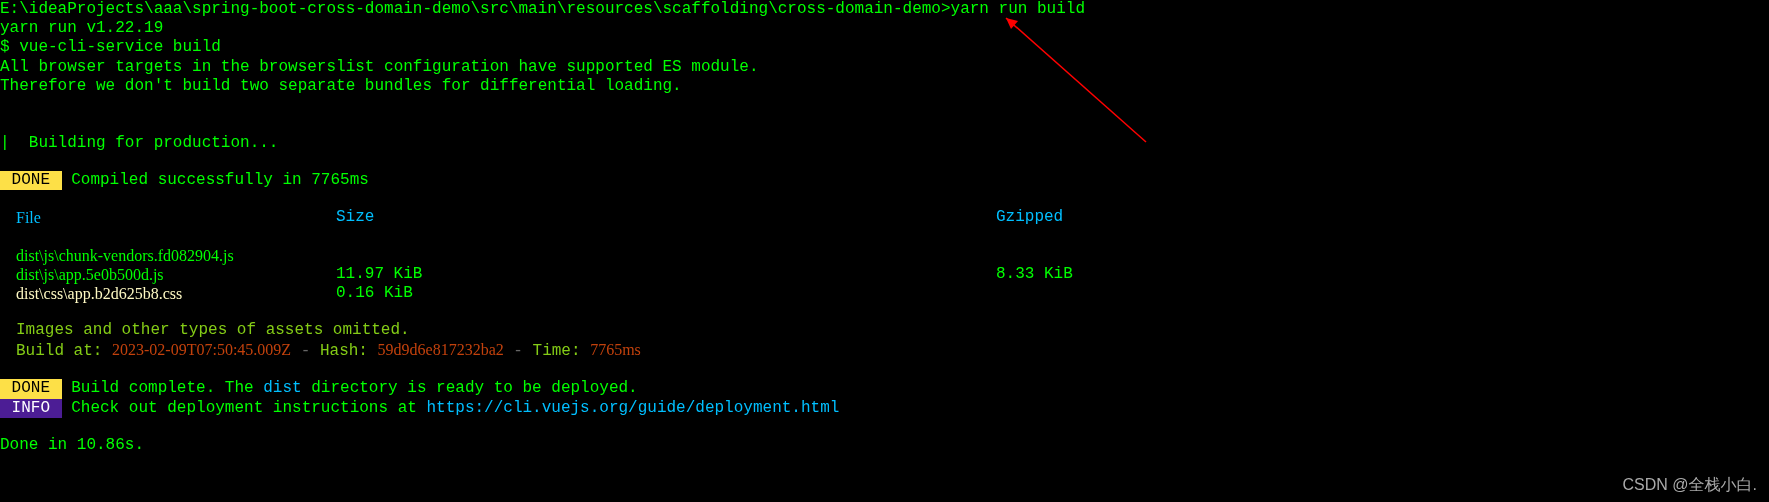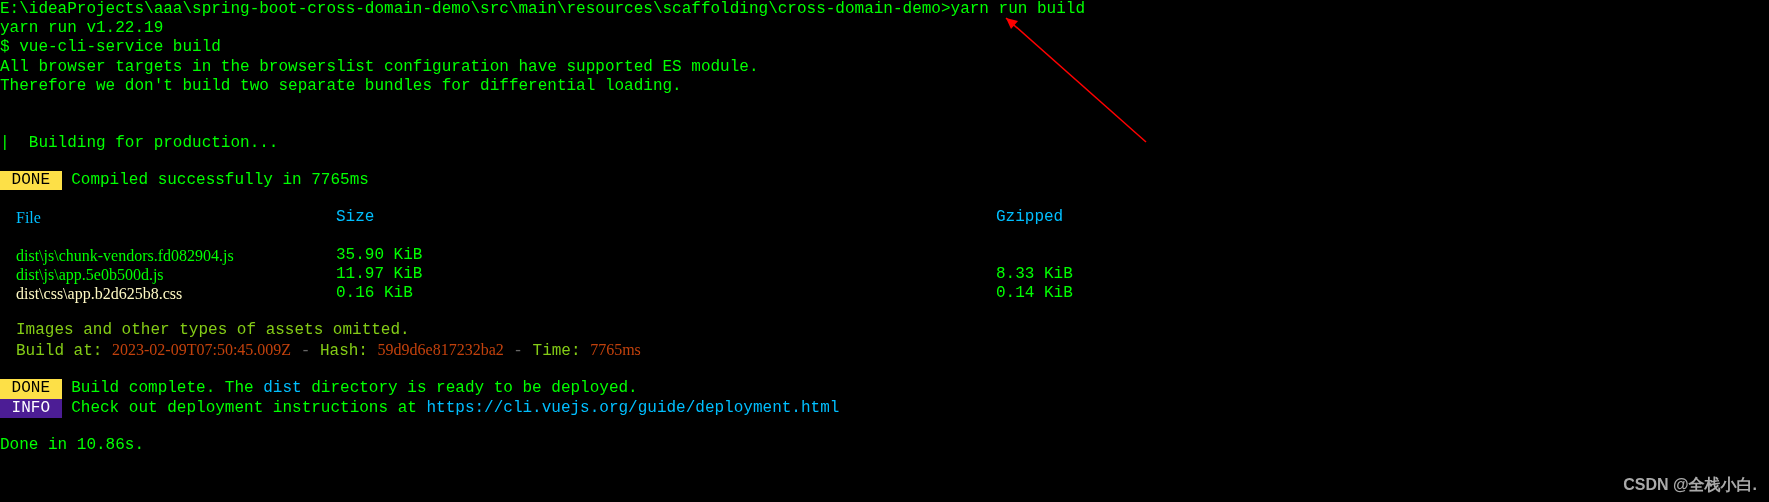--- a/index.html
+++ b/index.html
@@ -45,21 +45,20 @@
     .col-file { width: 320px; font-family: Liberation Serif, serif; }
     .col-size { width: 660px; }
     .col-gzip { flex: 1; }
     .watermark {
       position: absolute;
       right: 12px;
       bottom: 8px;
       color: #aaa;
       font-size: 16px;
       font-family: sans-serif;
-      font-weight: bold;
     }
     .arrow-svg {
       position: absolute;
       top: 12px;
       left: 996px;
       pointer-events: none;
     }
   </style>
 </head>
 <body>
@@ -86,31 +85,29 @@
 <div class="table-row cyan">
   <div class="col-file">File</div>
   <div class="col-size">Size</div>
   <div class="col-gzip">Gzipped</div>
 </div>
 
 <div style="height:18px"></div>
 
 <div class="table-row green">
   <div class="col-file">dist\js\chunk-vendors.fd082904.js</div>
-  <div class="col-gzip">35.90 KiB</div>
 </div>
 <div class="table-row green">
   <div class="col-file">dist\js\app.5e0b500d.js</div>
   <div class="col-size">11.97 KiB</div>
   <div class="col-gzip">8.33 KiB</div>
 </div>
 <div class="table-row">
   <div class="col-file blue">dist\css\app.b2d625b8.css</div>
   <div class="col-size green">0.16 KiB</div>
-  <div class="col-gzip green">0.14 KiB</div>
 </div>
 
 <div style="height:18px"></div>
 
 <div class="line gray indent">Images and other types of assets omitted.</div>
 
 <div class="line indent"><span class="gray">Build at: </span><span class="white">2023-02-09T07:50:45.009Z</span><span class="sep"> - </span><span class="gray">Hash: </span><span class="white">59d9d6e817232ba2</span><span class="sep"> - </span><span class="gray">Time: </span><span class="white">7765ms</span></div>
 
 <div style="height:18px"></div>
 

